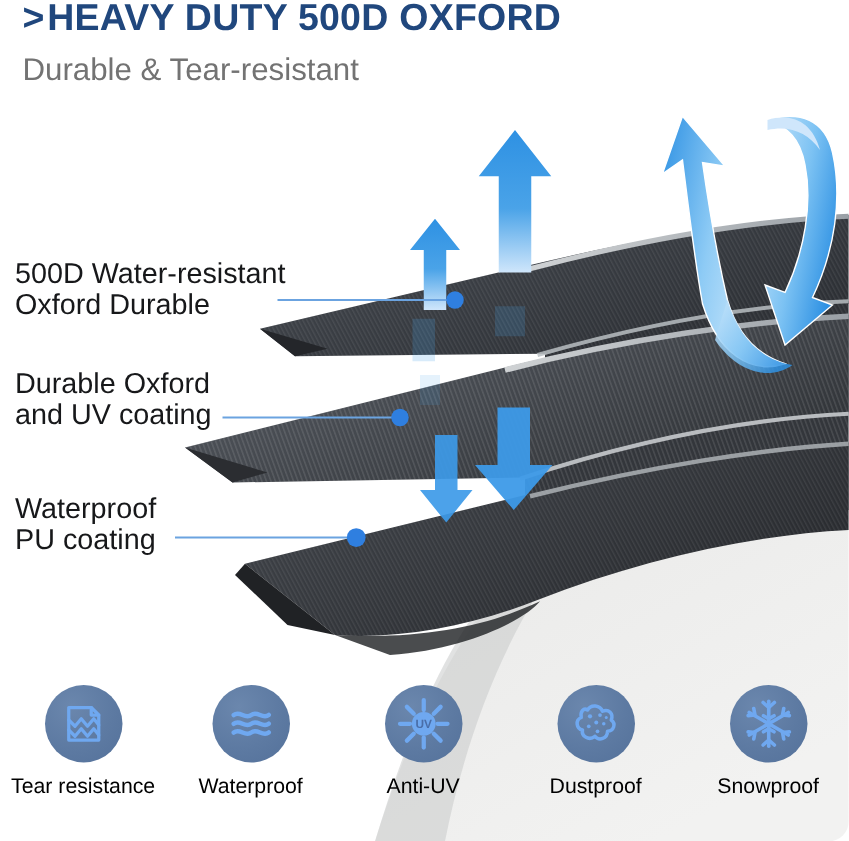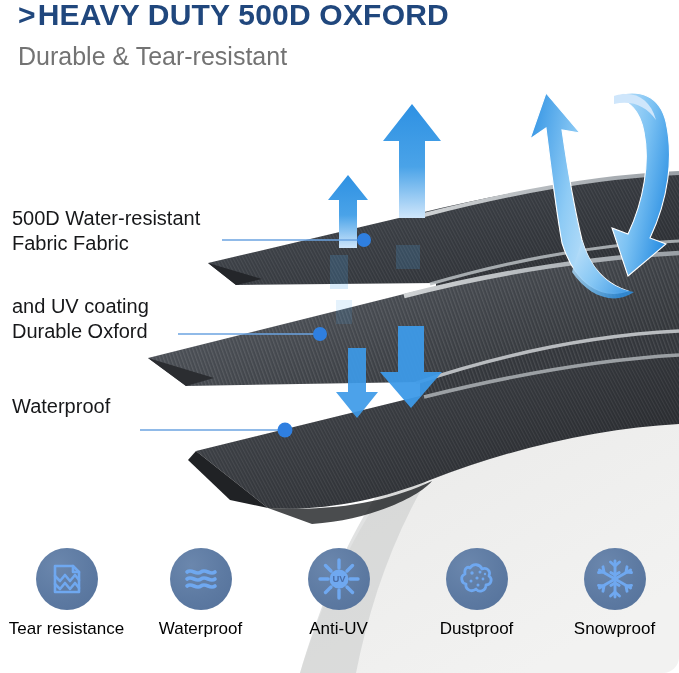--- a/index.html
+++ b/index.html
@@ -16,21 +16,21 @@
     font-size:30px;font-weight:bold;letter-spacing:.2px;
     color:#20477d;white-space:nowrap;
   }
   .title .chev{font-weight:bold;margin-right:2px;}
   .subtitle{
     position:absolute;left:18px;top:42px;
     font-size:25px;font-weight:normal;color:#737373;white-space:nowrap;
   }
 
   
-  .callout{position:absolute;color:#17181a;font-size:20px;line-height:25px;white-space:nowrap;}
+  .callout{position:absolute;color:#17181a;font-size:23px;line-height:25px;white-space:nowrap;}
   .callout.c1{left:12px;top:206px;}
   .callout.c2{left:12px;top:294px;}
   .callout.c3{left:12px;top:394px;}
 
   
   .features{position:absolute;left:0;top:548px;width:679px;height:125px;}
   .feat{position:absolute;width:135px;text-align:center;}
   .feat .circ{
     width:62px;height:62px;border-radius:50%;margin:0 auto;
     background:radial-gradient(circle at 34% 28%,#6b87ad 0%,#5d7aa2 55%,#54719a 100%);
@@ -194,28 +194,29 @@
     </g>
   </svg>
 
   <div class="title">
     <span class="chev">&gt;</span><span>HEAVY DUTY 500D OXFORD</span>
   </div>
   <div class="subtitle">Durable &amp; Tear-resistant</div>
 
   <div class="callout c1">
     <div>500D Water-resistant</div>
-    <div>Fabric Fabric</div>
+    <div>Oxford Durable</div>
   </div>
   <div class="callout c2">
+    <div>Durable Oxford</div>
     <div>and UV coating</div>
-    <div>Durable Oxford</div>
   </div>
   <div class="callout c3">
     <div>Waterproof</div>
+    <div>PU coating</div>
   </div>
 
   <div class="features">
 
     <div class="feat f0">
       <div class="circ">
         <svg width="40" height="40" viewBox="0 0 40 40">
           <path class="glyph" d="M8 7 H26 L32 13 V33 H8 Z"></path>
           <path class="glyph" d="M26 7 V13 H32"></path>
           <path class="glyph" d="M8 17 L13 22 L18 16 L23 22 L28 16 L32 21"></path>

